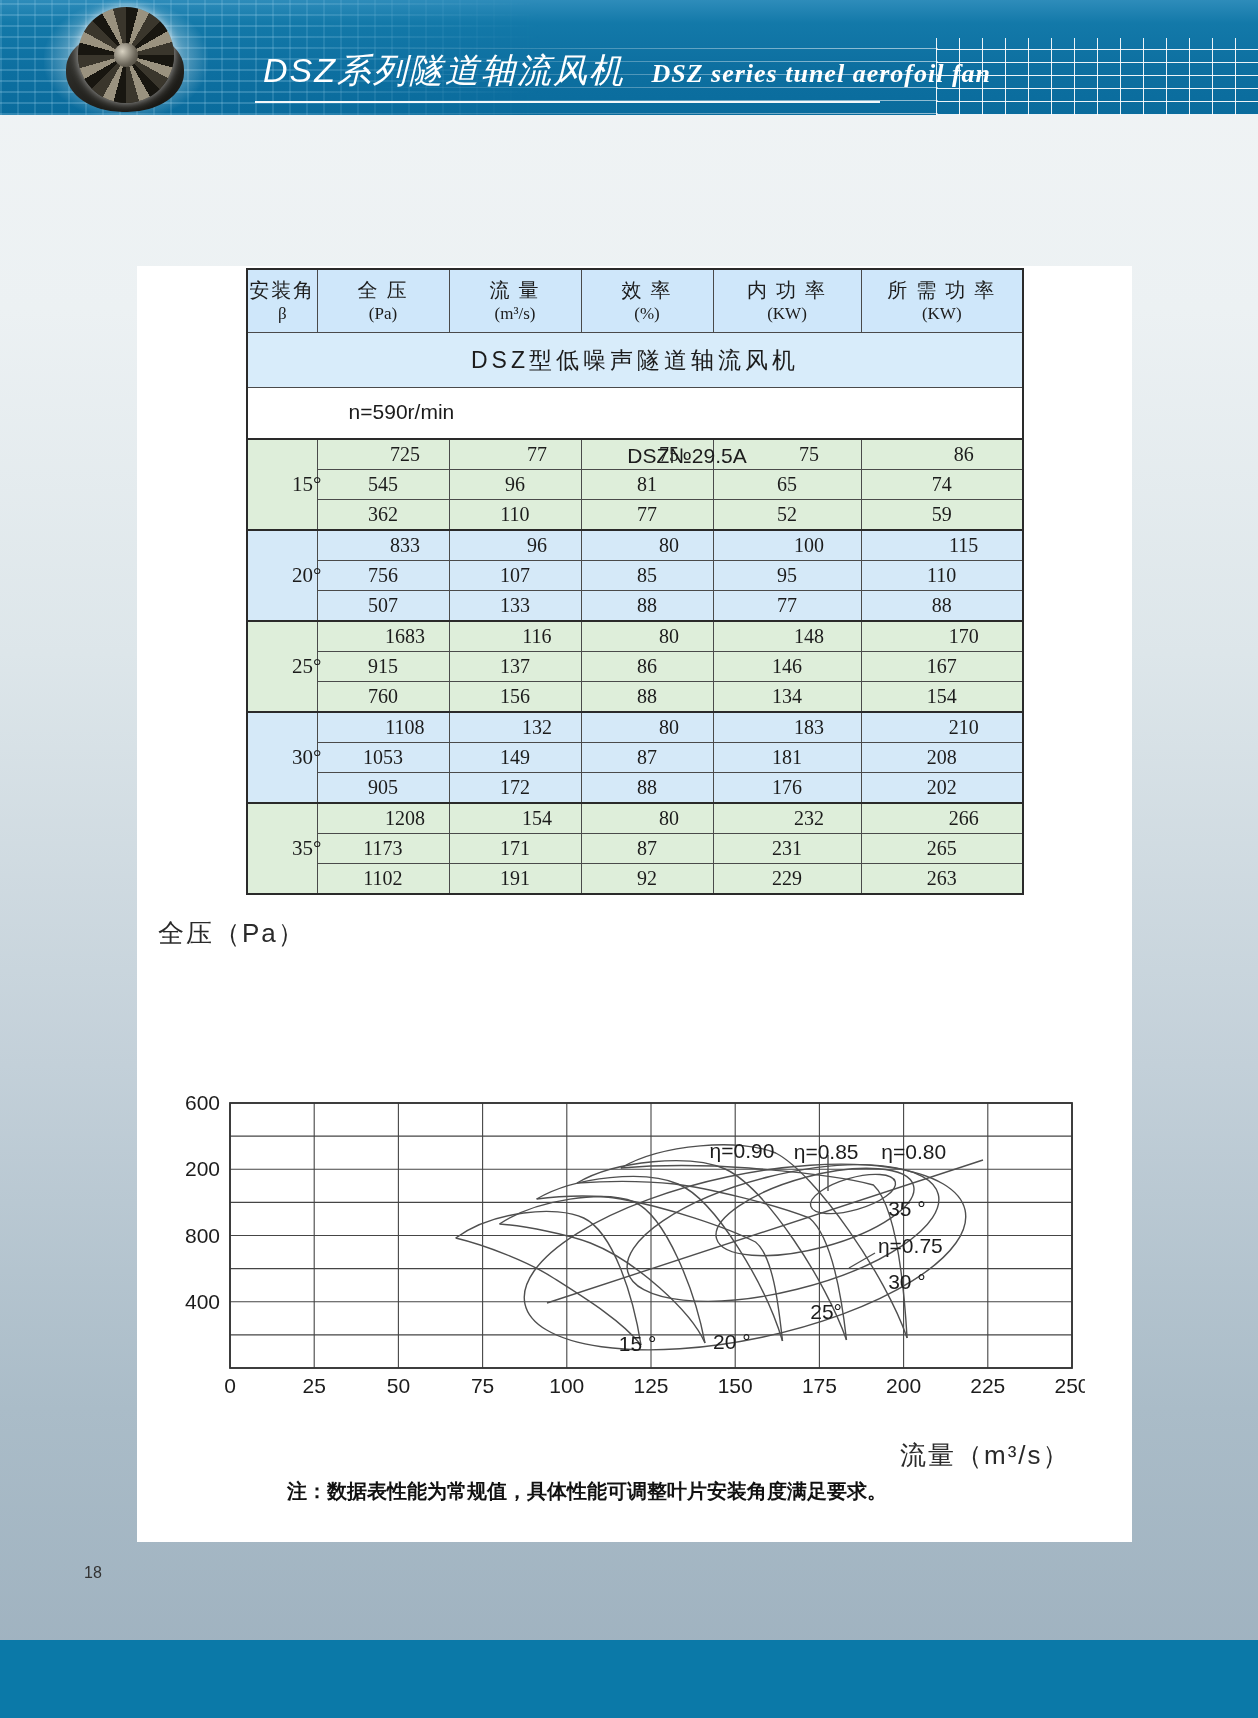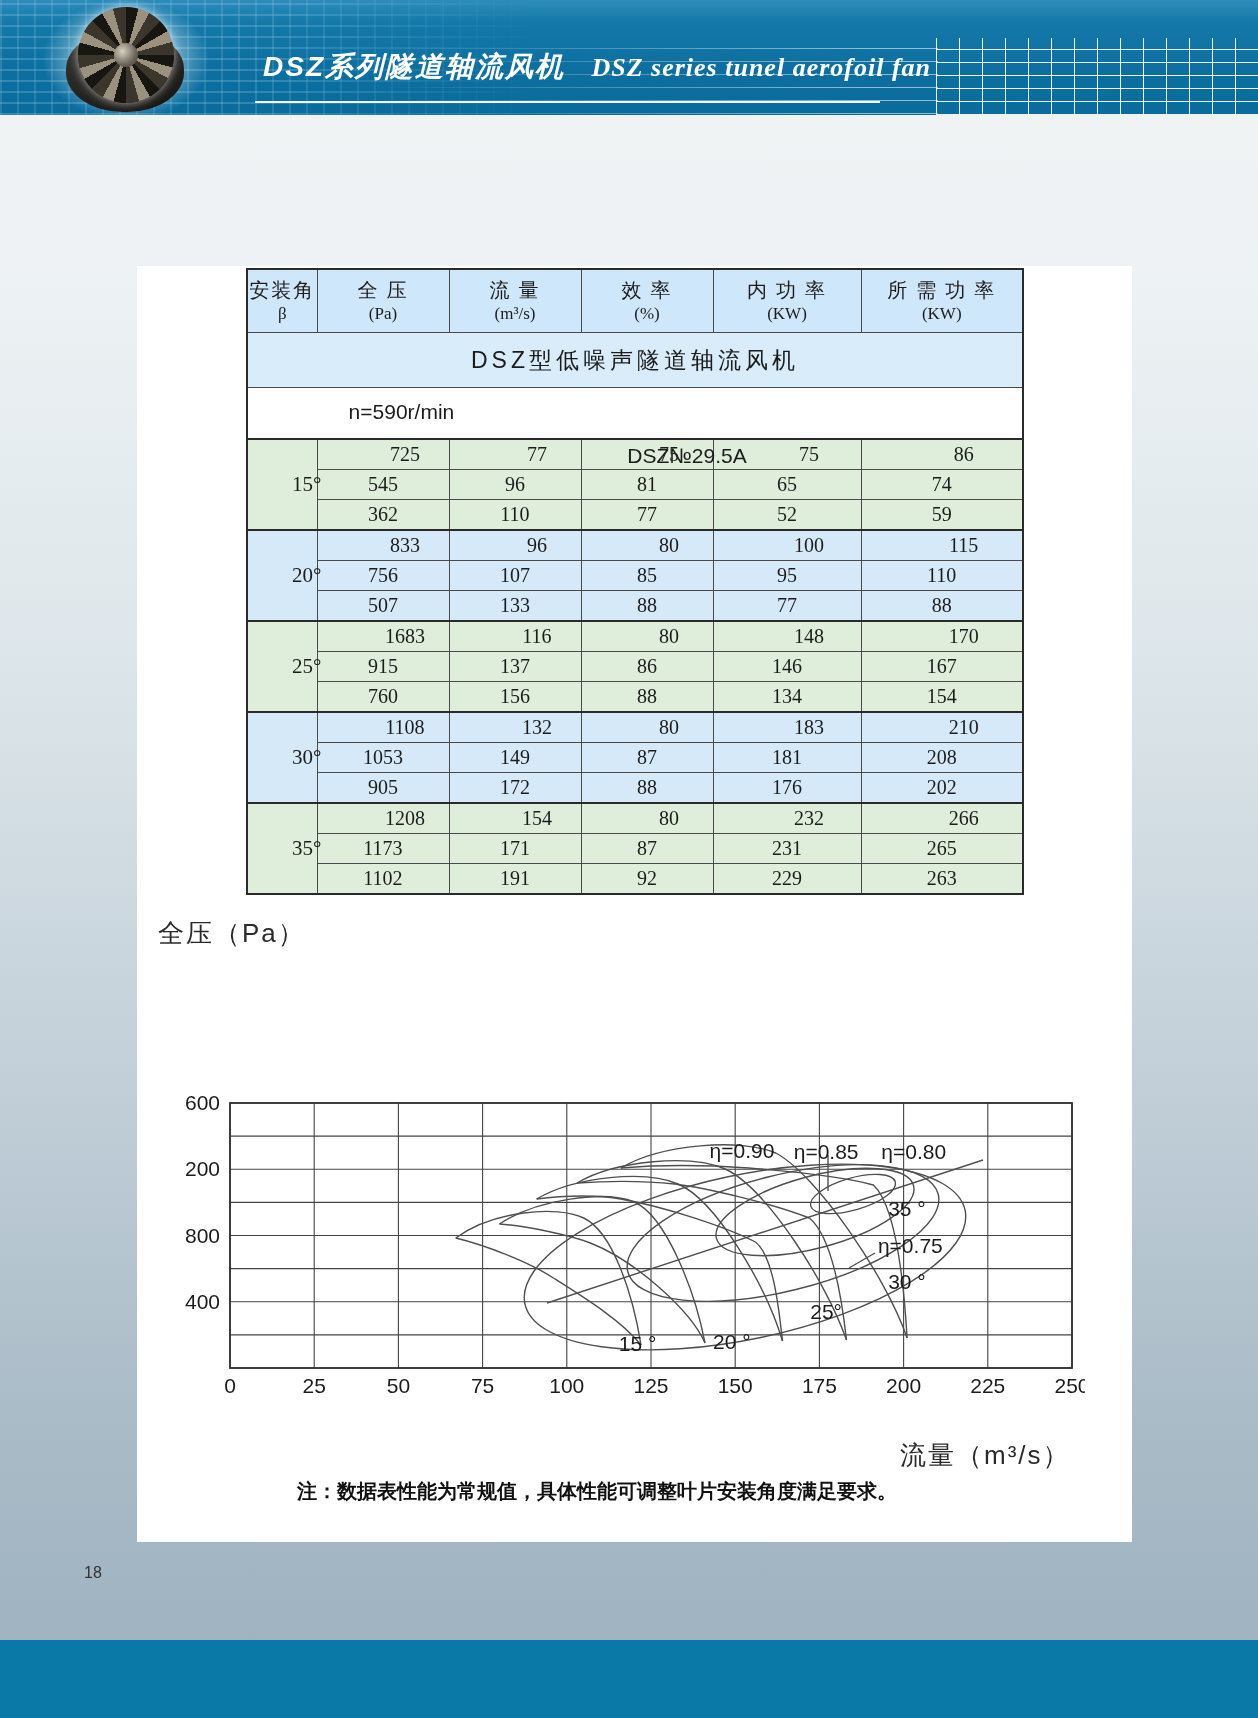--- a/index.html
+++ b/index.html
@@ -25,21 +25,21 @@
   .fan-wrap{position:absolute;left:44px;top:0;width:164px;height:115px;}
   .fan-glow{position:absolute;inset:0;background:radial-gradient(ellipse at 50% 52%, rgba(255,255,255,.95) 0%, rgba(255,255,255,.35) 46%, rgba(255,255,255,0) 72%);}
   .fan-duct{position:absolute;left:22px;top:30px;width:118px;height:82px;border-radius:48%;
             background:linear-gradient(160deg,#3a3a36,#14130f);}
   .fan-blades{position:absolute;left:34px;top:7px;width:96px;height:96px;border-radius:50%;
               background:repeating-conic-gradient(from 15deg,#9a927f 0deg 14deg,#3a362c 14deg 30deg,#181610 30deg 45deg);
               box-shadow:0 0 10px rgba(255,255,255,.65);}
   .fan-hub{position:absolute;left:70px;top:43px;width:24px;height:24px;border-radius:50%;
            background:radial-gradient(circle at 35% 35%,#d8d2c2,#6b665a 60%,#3c382e);}
   .banner-title{position:absolute;left:263px;top:48px;color:#fff;white-space:nowrap;}
-  .t-cn{font-size:28px;font-weight:bold;font-style:italic;letter-spacing:2px;}
+  .t-cn{font-size:34px;font-weight:normal;font-style:italic;letter-spacing:2px;}
   .t-en{font-size:26px;font-style:italic;font-weight:bold;font-family:"Liberation Serif",serif;margin-left:22px;letter-spacing:1px;}
   .underline{position:absolute;left:255px;top:101px;width:625px;height:2px;background:rgba(255,255,255,.95);}
 
   
   .panel{position:absolute;left:137px;top:266px;width:995px;height:1276px;background:#ffffff;}
 
   
   .tblwrap{position:absolute;left:246px;top:268px;}
   table.perf{border-collapse:collapse;table-layout:fixed;width:776px;
              font-family:"Liberation Serif","DejaVu Serif",serif;color:#1c1c1c;border:2px solid #2a2a2a;}
@@ -60,21 +60,21 @@
   tr.grp-blue td{background:#d5e9f8;}
   tr.grp-first td{border-top:2px solid #2a2a2a;padding-left:44px;}
   td.angle-cell{font-size:21px;}
 
   
   .y-title{position:absolute;left:158px;top:916px;font-size:26px;color:#2a2a2a;letter-spacing:2px;}
   .x-title{position:absolute;left:900px;top:1438px;font-size:26px;color:#2a2a2a;letter-spacing:2px;}
   #chart-svg{position:absolute;left:185px;top:1095px;}
 
   
-  .note{position:absolute;left:287px;top:1478px;width:620px;text-align:center;
+  .note{position:absolute;left:287px;top:1478px;width:620px;text-align:left;
         font-size:20px;font-weight:bold;color:#111;}
   .pagenum{position:absolute;left:84px;top:1564px;font-size:16px;color:#333;}
   .footer-bar{position:absolute;left:0;top:1640px;width:1258px;height:78px;background:#0b79a8;}
 </style>
 </head>
 <body>
 
 <div class="page">
 
   <div class="banner">

